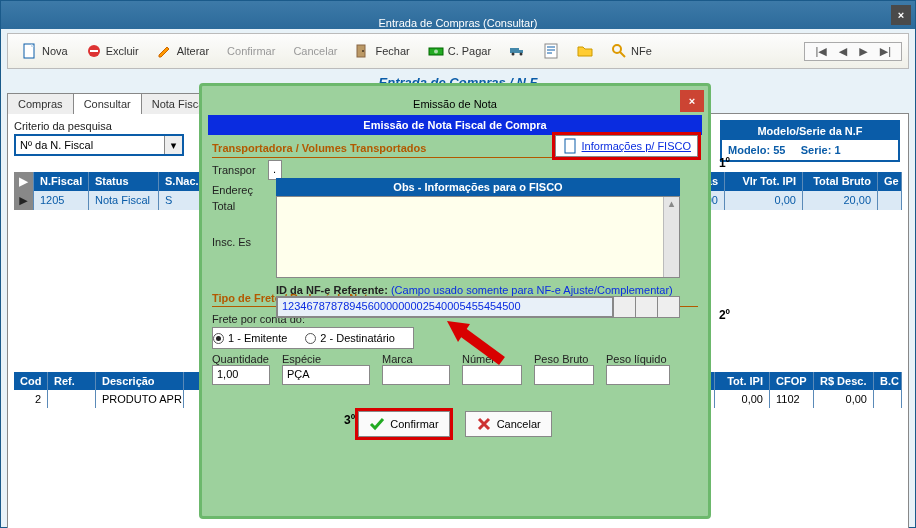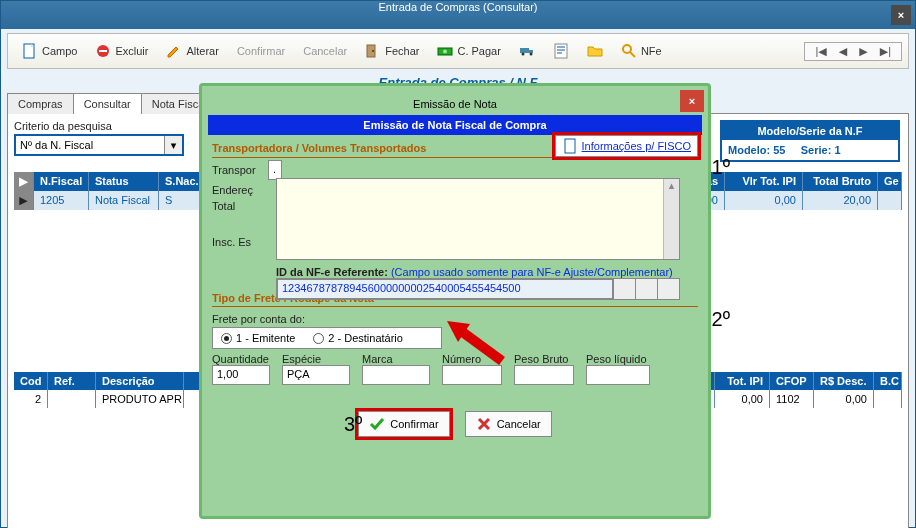--- a/index.html
+++ b/index.html
@@ -1,18 +1,18 @@
 <!DOCTYPE html>
 <html><head>
 <meta charset="utf-8">
 <style>
   * { box-sizing: border-box; font-family: Tahoma, Arial, sans-serif; font-size: 11px; }
   body { margin: 0; padding: 0; background: #fff; width: 916px; height: 528px; overflow: hidden; position: relative;}
   .window-frame { width: 916px; height: 528px; border: 1px solid #1a5a8a; position: relative; background:#e8f2f8;}
-  .titlebar { height: 28px; background: linear-gradient(#3d7aa8, #2c6a9a); color: #fff; display:flex; align-items:flex-start; justify-content:center; position:relative;}
+  .titlebar { height: 28px; background: linear-gradient(#3d7aa8, #2c6a9a); color: #fff; display:flex; align-items:flex-end; justify-content:center; position:relative;}
   .titlebar .close { position:absolute; right:4px; top:4px; width:20px; height:20px; background:#4a4a4a; color:#fff; display:flex; align-items:center; justify-content:center; font-weight:bold;}
   .toolbar { height: 36px; background: linear-gradient(#fdfdfd,#f0f0e8); border-top:1px solid #fff; border-bottom:1px solid #aaa; display:flex; align-items:center; gap:2px; padding:0 6px; margin:4px 6px 0 6px; border:1px solid #bbb;}
   .tbtn { display:flex; align-items:center; gap:4px; padding:3px 8px; cursor:pointer; color:#333;}
   .tbtn.disabled { color:#999;}
   .svgicon { width:16px; height:16px; display:inline-block;}
   .mini-nav { margin-left:auto; border:1px solid #aaa; display:flex; gap:4px; padding:2px 6px; background:#fafafa;}
   .mini-nav span{ color:#555; padding:0 4px;}
   .subtitle { text-align:center; color:#0a5ca8; font-weight:bold; font-style:italic; font-size:13px; padding:6px 0 2px 0;}
   .tabs { display:flex; margin:0 6px; border-bottom:1px solid #888;}
   .tab { padding:4px 10px; border:1px solid #888; border-bottom:none; margin-right:-1px; background:#eee; position:relative; top:1px; color:#333;}
@@ -40,50 +40,50 @@
   .lbl { color:#222;}
   .field-row { display:flex; align-items:center; gap:4px; padding:2px 10px;}
   .txt { border:1px solid #888; padding:2px 4px; background:#fff; height:20px;}
   .info-link-box { display:inline-flex; align-items:center; gap:4px; border:1px solid #888; padding:2px 6px; background:#fff; cursor:pointer; color:#0a2ce0; text-decoration:underline;}
   .fisco-hdr { background:#0a5ca8; color:#fff; font-weight:bold; text-align:center; padding:3px 0;}
   .fisco-body { background:#ffffec; border:1px solid #888; height:82px; position:relative;}
   .fisco-scroll { position:absolute; right:0; top:0; bottom:0; width:16px; background:#e5e5e5; border-left:1px solid #bbb;}
   .id-lbl { color:#222; font-weight:bold;}
   .id-note { color:#0a2ce0;}
   .id-field { border:1px solid #888; background:#e8f0f8; color:#0a2ce0; padding:2px 4px; height:20px; overflow:hidden; white-space:nowrap;}
-  .radio-box { border:1px solid #888; background:#fff; padding:4px 8px; display:flex; gap:18px; width:230px;}
+  .radio-box { border:1px solid #888; background:#fff; padding:4px 0; display:flex; gap:18px; width:202px;}
   .radio-item { display:flex; align-items:center; gap:4px;}
   .dot { width:11px;height:11px;border:1px solid #555;border-radius:50%;display:inline-flex;align-items:center;justify-content:center;}
   .dot.fill::after{content:'';width:5px;height:5px;background:#222;border-radius:50%;}
   .small-cols { display:flex; gap:12px; padding:4px 10px;}
   .small-col { display:flex; flex-direction:column;}
   .mbtn { display:inline-flex; align-items:center; gap:5px; border:1px solid #888; padding:4px 10px; background:#fafafa; cursor:pointer; margin:0 6px;}
   .highlight { outline:3px solid #d80000;}
-  .step-num { font-weight:normal; font-size:20px;}
+  .step-num { font-weight:bold; font-size:12px;}
   .red-arrow { position:absolute; width:70px; height:50px; pointer-events:none;}
 </style>
 </head>
 <body>
 
 <div class="window-frame">
 
   <div class="titlebar">
     <span>Entrada de Compras  (Consultar)</span>
     <div class="close">
         <span>×</span>
       </div>
   </div>
 
   <div class="toolbar">
     <div class="tbtn">
       <span class="svgicon"><svg viewBox="0 0 16 16">
             <rect x="2" y="1" width="10" height="14" fill="#fff" stroke="#0a5ca8"></rect>
             <path d="M9 1 L12 4 L9 4 Z" fill="#cde"></path>
           </svg></span>
-      <span>Campo</span>
+      <span>Nova</span>
     </div>
     <div class="tbtn">
       <span class="svgicon"><svg viewBox="0 0 16 16">
             <circle cx="8" cy="8" r="6" fill="#d33"></circle>
             <rect x="4" y="7" width="8" height="2" fill="#fff"></rect>
           </svg></span>
       <span>Excluir</span>
     </div>
     <div class="tbtn">
       <span class="svgicon"><svg viewBox="0 0 16 16">
@@ -252,20 +252,21 @@
       <span class="lbl" style="width:52px">Endereç</span>
     </div>
     <div class="field-row">
       <span class="lbl" style="width:52px">Total</span>
     </div>
     <div class="field-row" style="align-items:flex-start">
       <span class="lbl" style="width:52px;padding-top:20px">Insc. Es</span>
     </div>
 
     <div style="position:absolute; left:74px; top:92px; width:404px;">
+      <div class="fisco-hdr">Obs - Informações para o FISCO</div>
       <div class="fisco-body">
         <div class="fisco-scroll">
           <div style="text-align:center;color:#888">▴</div>
         </div>
       </div>
       <div style="padding-top:6px">
         <span class="id-lbl">ID da NF-e Referente:</span>
         <span class="id-note">(Campo usado somente para NF-e Ajuste/Complementar)</span>
       </div>
       <div style="display:flex; gap:0; border:1px solid #888">
@@ -302,21 +303,21 @@
         </div>
       </div>
 
       <div class="small-cols">
         <div class="small-col">
             <span class="lbl">Quantidade</span>
             <div class="txt" style="width:58px">1,00</div>
           </div>
         <div class="small-col">
             <span class="lbl">Espécie</span>
-            <div class="txt" style="width:68px">PÇA</div>
+            <div class="txt" style="width:88px">PÇA</div>
           </div>
         <div class="small-col">
             <span class="lbl">Marca</span>
             <div class="txt" style="width:68px"></div>
           </div>
         <div class="small-col">
             <span class="lbl">Número</span>
             <div class="txt" style="width:60px"></div>
           </div>
         <div class="small-col">

